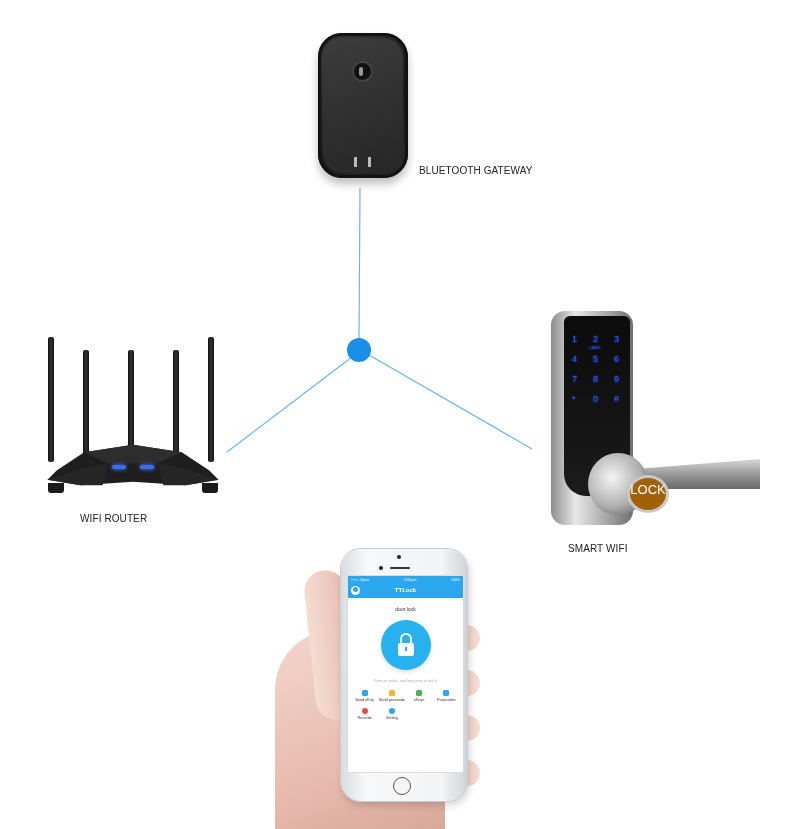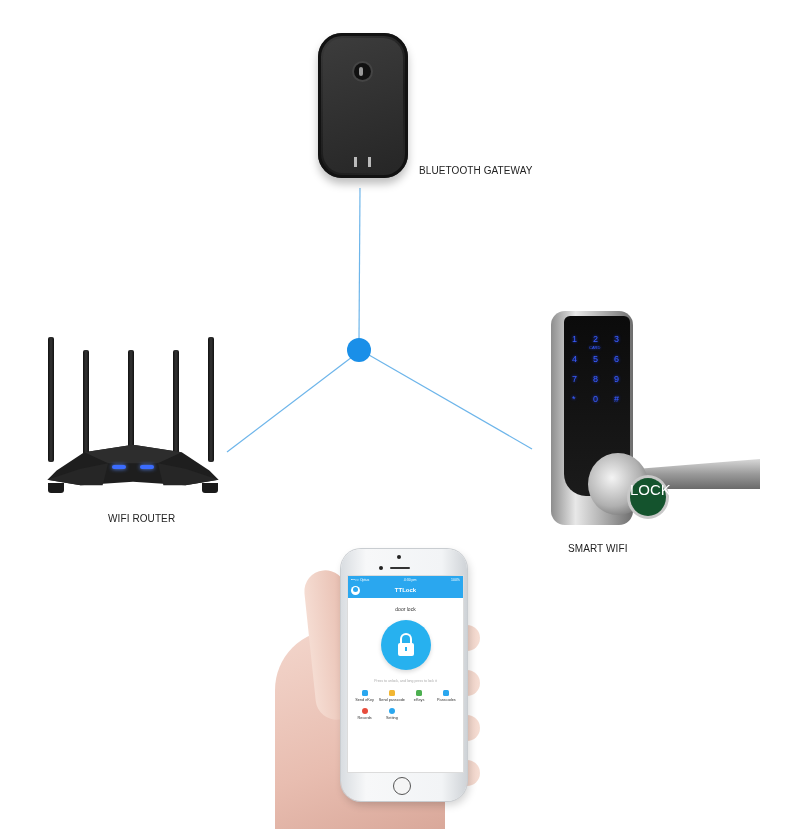--- a/index.html
+++ b/index.html
@@ -22,21 +22,21 @@
   .router-foot{position:absolute;top:148px;width:16px;height:10px;background:#1a1a1a;border-radius:0 0 3px 3px;}
   .led{position:absolute;top:130px;width:14px;height:4px;background:#3b6cff;box-shadow:0 0 4px #5a8bff;border-radius:2px;}
 
   
   .lock{left:548px;top:308px;width:216px;height:220px;}
   .lock-plate{position:absolute;left:3px;top:3px;width:82px;height:214px;border-radius:14px;background:linear-gradient(90deg,#8d8d8d,#e8e8e8 30%,#b5b5b5 60%,#6e6e6e);}
   .lock-panel{position:absolute;left:16px;top:8px;width:66px;height:180px;border-radius:6px 6px 22px 22px;background:linear-gradient(180deg,#0b0b0b,#1b1b1b);}
   .key{position:absolute;font-size:9px;color:#3a5dff;text-shadow:0 0 3px #2244ff;font-family:"Liberation Sans",sans-serif;}
   .lever{position:absolute;left:82px;top:151px;width:130px;height:30px;background:linear-gradient(180deg,#d8d8d8,#9a9a9a 50%,#6a6a6a);clip-path:polygon(0 35%,100% 0,100% 100%,0 100%);}
   .rose{position:absolute;left:40px;top:145px;width:60px;height:62px;border-radius:50%;background:radial-gradient(circle at 40% 40%,#f4f4f4,#b0b0b0 55%,#4a4a4a);}
-  .lock-cap{position:absolute;left:82px;top:170px;width:36px;height:38px;border-radius:50%;background:#14532d;box-shadow:0 0 0 3px #c8c8c8;color:#fff;font-size:15px;text-align:center;line-height:24px;}
+  .lock-cap{position:absolute;left:82px;top:170px;width:36px;height:32px;border-radius:50%;background:#a16207;box-shadow:0 0 0 3px #c8c8c8;color:#fff;font-size:13px;text-align:center;line-height:24px;}
 
   
   .hand{position:absolute;left:255px;top:570px;width:245px;height:259px;}
   .hand .palm{position:absolute;left:20px;top:60px;width:170px;height:200px;border-radius:60px 40px 0 0;background:linear-gradient(160deg,#f3d6cc,#e8bdb0 60%,#d9a89a);}
   .hand .thumb{position:absolute;left:55px;top:0px;width:42px;height:150px;border-radius:22px;background:linear-gradient(90deg,#f5dcd2,#e7bcae);transform:rotate(-6deg);}
   .hand .finger{position:absolute;right:20px;width:36px;height:26px;border-radius:14px;background:linear-gradient(90deg,#ecc5b8,#f5ddd3);}
 
   
   .phone{position:absolute;left:341px;top:549px;width:126px;height:252px;border-radius:20px;background:linear-gradient(90deg,#d9dde1,#f7f8f9 20%,#f2f4f6 80%,#cfd3d7);box-shadow:0 0 0 1px #c9cdd1, 2px 4px 8px rgba(0,0,0,0.18);}
   .speaker-dot{position:absolute;left:56px;top:6px;width:4px;height:4px;border-radius:50%;background:#222;}
@@ -86,21 +86,21 @@
     <polygon points="10,30 40,10 93,2 146,10 176,30 186,40 150,46 93,42 36,46 0,40" fill="#1e1e1e"></polygon>
     <polygon points="40,10 93,2 146,10 120,22 66,22" fill="#2d2d2d"></polygon>
     <polygon points="0,40 36,28 66,22 60,46 36,46" fill="#262626"></polygon>
     <polygon points="186,40 150,28 120,22 126,46 150,46" fill="#262626"></polygon>
   </svg>
   <div class="led" style="left:72px"></div>
   <div class="led" style="left:100px"></div>
   <div class="router-foot" style="left:8px"></div>
   <div class="router-foot" style="left:162px"></div>
 </div>
-<div class="label" style="left:108px;top:513px">WIFI ROUTER</div>
+<div class="label" style="left:80px;top:513px">WIFI ROUTER</div>
 
 <div class="abs lock">
   <div class="lock-plate"></div>
   <div class="lock-panel">
     <span class="key" style="left:8px;top:18px">1</span>
     <span class="key" style="left:29px;top:18px">2</span>
     <span class="key" style="left:50px;top:18px">3</span>
     <span class="key" style="left:25px;top:29px;font-size:4px">CARD</span>
     <span class="key" style="left:8px;top:38px">4</span>
     <span class="key" style="left:29px;top:38px">5</span>

